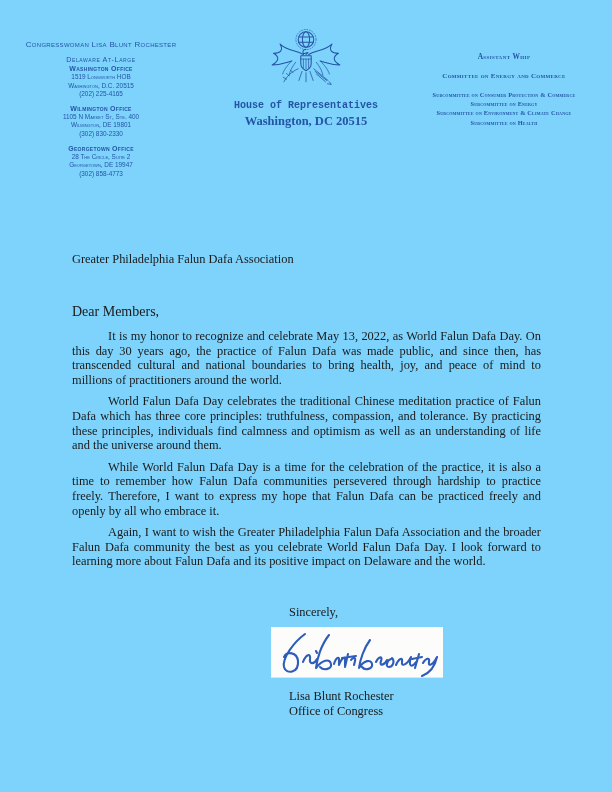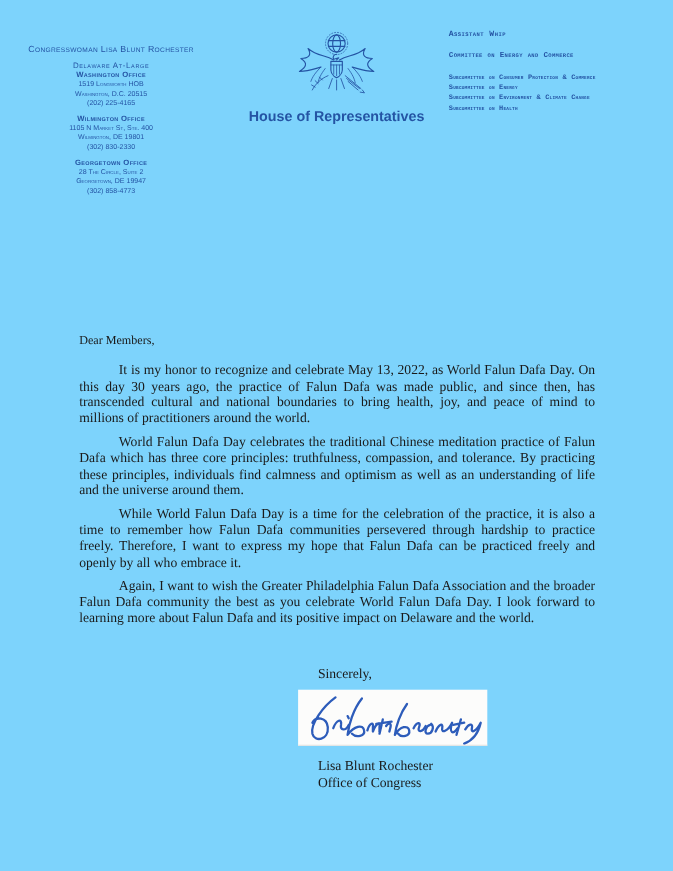--- a/index.html
+++ b/index.html
@@ -26,34 +26,35 @@
   .office-line{font-size:6.4px;line-height:8.6px;}
   .lh-center{
     position:absolute;left:50%;top:28px;transform:translateX(-50%);
     width:300px;text-align:center;
   }
   .seal{display:block;margin:0 auto;width:78px;height:66px;color:#2454a4;}
   .congress-title{
     font-family:"Liberation Serif", serif;font-weight:bold;
     font-size:18px;letter-spacing:-0.2px;margin-top:9px;line-height:20px;
   }
-  .chamber{font-family:Liberation Sans, sans-serif;font-weight:bold;font-size:13px;margin-top:4px;line-height:15px;}
+  .chamber{font-family:Liberation Mono, monospace;font-weight:bold;font-size:10px;margin-top:4px;line-height:15px;}
   .capitol{font-family:"Liberation Serif", serif;font-weight:bold;font-size:12.5px;margin-top:1px;line-height:15px;}
   .lh-right{
-    position:absolute;right:12px;top:28px;width:192px;
-    font-family:Liberation Mono, monospace;
+    position:absolute;right:12px;top:52px;width:192px;
+    text-align:center;
+    font-family:Liberation Serif, serif;
     font-variant:small-caps;font-weight:bold;
   }
   .role{font-size:7.4px;letter-spacing:.4px;margin-bottom:11px;}
   .committee{font-size:6.9px;letter-spacing:.3px;margin-bottom:11px;}
   .subcommittee{font-size:6.3px;letter-spacing:.2px;line-height:9.2px;}
   
   .date{position:absolute;top:212px;left:0;width:612px;text-align:center;font-size:12.4px;}
   .recipient{position:absolute;top:252px;left:72px;font-size:12.4px;}
-  .salutation{position:absolute;top:304px;left:72px;font-size:11px;}
+  .salutation{position:absolute;top:304px;left:72px;font-size:14px;}
   .body-text{position:absolute;top:329px;left:72px;width:469px;}
   .body-text p{
     margin:0 0 6.5px 0;
     font-size:12.4px;line-height:14.7px;
     text-align:justify;text-indent:36px;
   }
   .closing{position:absolute;top:605px;left:289px;font-size:12.4px;text-align:center;}
   .sig-box{
     position:absolute;top:627px;left:271px;width:172px;height:50px;
     background:#fcfcfb;border-bottom:1px solid #e3e3e0;
@@ -112,31 +113,33 @@
         <path d="M52 47 h16 M56 47 v13 M60 47 v15 M64 47 v13" stroke-width="1.1"></path>
 
         <path d="M54 66 l-5 14 M60 68 v14 M66 66 l5 14" stroke-width="1.2"></path>
 
         <path d="M48 62 C38 66 30 74 26 82 M40 68 l-4 -4 M34 73 l-4 -4 M30 78 l-5 -3" stroke-width="1.2"></path>
 
         <path d="M72 62 l22 18 M74 66 l18 14 M76 70 l14 12 M96 82 l3 4 l-6 -1" stroke-width="1.2"></path>
       </g>
     </svg>
     <div class="chamber">House of Representatives</div>
+    <div class="capitol">Washington, DC 20515</div>
   </div>
 
   <div class="lh lh-right">
     <div class="role">Assistant Whip</div>
     <div class="committee">Committee on Energy and Commerce</div>
     <div class="subcommittee">Subcommittee on Consumer Protection &amp; Commerce</div>
     <div class="subcommittee">Subcommittee on Energy</div>
     <div class="subcommittee">Subcommittee on Environment &amp; Climate Change</div>
     <div class="subcommittee">Subcommittee on Health</div>
   </div>
 
+  <div class="recipient">Greater Philadelphia Falun Dafa Association</div>
   <div class="salutation">Dear Members,</div>
 
   <div class="body-text">
     <p>It is my honor to recognize and celebrate May 13, 2022, as World Falun Dafa Day. On this day 30 years ago, the practice of Falun Dafa was made public, and since then, has transcended cultural and national boundaries to bring health, joy, and peace of mind to millions of practitioners around the world.</p>
     <p>World Falun Dafa Day celebrates the traditional Chinese meditation practice of Falun Dafa which has three core principles: truthfulness, compassion, and tolerance. By practicing these principles, individuals find calmness and optimism as well as an understanding of life and the universe around them.</p>
     <p>While World Falun Dafa Day is a time for the celebration of the practice, it is also a time to remember how Falun Dafa communities persevered through hardship to practice freely. Therefore, I want to express my hope that Falun Dafa can be practiced freely and openly by all who embrace it.</p>
     <p>Again, I want to wish the Greater Philadelphia Falun Dafa Association and the broader Falun Dafa community the best as you celebrate World Falun Dafa Day. I look forward to learning more about Falun Dafa and its positive impact on Delaware and the world.</p>
   </div>
 
   <div class="closing">Sincerely,</div>

